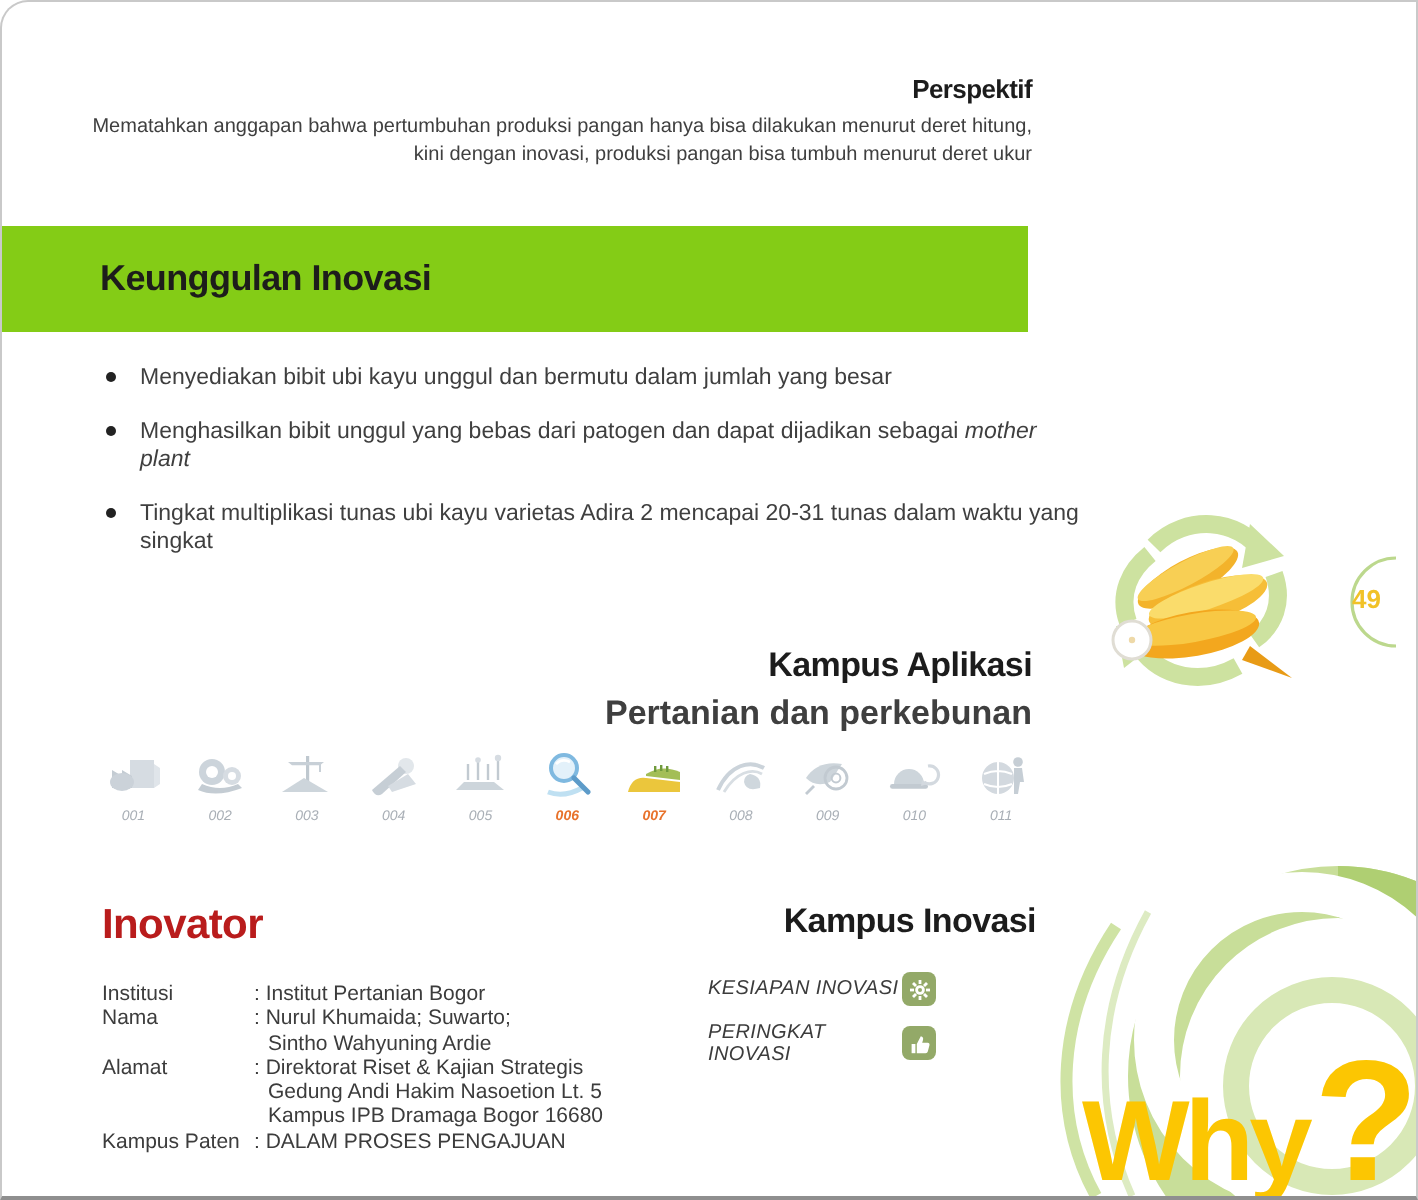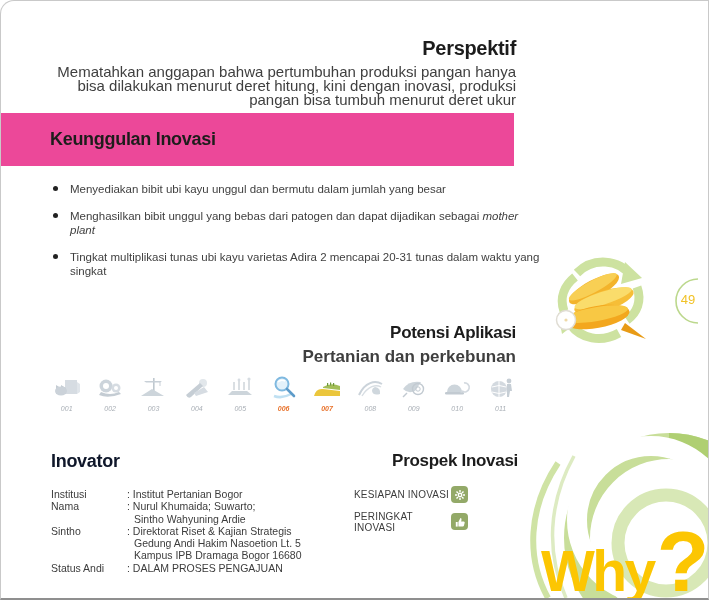--- a/index.html
+++ b/index.html
@@ -4,56 +4,56 @@
 <style>
   html,body{margin:0;padding:0;background:#fff;}
   .page{
     position:relative;width:709px;height:600px;box-sizing:border-box;
     background:#fff;border:1px solid #c9c9c9;border-bottom:2px solid #8f8f8f;
     border-radius:14px 0 0 0;overflow:hidden;
     font-family:"Liberation Sans",sans-serif;color:#3f3f3f;
   }
   
   .perspective{position:absolute;top:36px;right:192px;width:480px;text-align:right;}
-  .perspective h1{margin:0 0 5px 0;font-size:20px;font-weight:bold;color:#1c1c1c;letter-spacing:-.3px;}
-  .perspective p{margin:0;font-size:15px;line-height:14px;color:#3f3f3f;}
-  
-  .banner{position:absolute;top:112px;left:0;width:513px;height:53px;background:#ec4899;display:flex;align-items:center;}
+  .perspective h1{margin:0 0 5px 0;font-size:13px;font-weight:bold;color:#1c1c1c;letter-spacing:-.3px;}
+  .perspective p{margin:0;font-size:10px;line-height:14px;color:#3f3f3f;}
+  
+  .banner{position:absolute;top:112px;left:0;width:513px;height:53px;background:#84cc16;display:flex;align-items:center;}
   .banner h2{margin:0 0 0 49px;font-size:18px;font-weight:bold;color:#1d1d1b;letter-spacing:-.3px;}
   
   .bullets{position:absolute;top:181px;left:50px;width:490px;}
   .bullet{display:flex;align-items:flex-start;margin-bottom:13px;font-size:11.5px;line-height:14px;}
   .dot{width:5px;height:5px;border-radius:50%;background:#222;margin:4px 12px 0 2px;flex:none;}
   .btext i{font-style:italic;}
   
   .cassava{position:absolute;left:548px;top:248px;}
   
   .page-tab{position:absolute;left:661px;top:272px;width:48px;height:56px;}
   .page-tab svg{position:absolute;left:0;top:0;}
-  .page-num{position:absolute;left:14px;top:19px;width:24px;text-align:center;font-size:13px;font-weight:normal;color:#F1C227;}
+  .page-num{position:absolute;left:14px;top:19px;width:24px;font-size:13px;font-weight:bold;color:#F1C227;}
   
   .application{position:absolute;top:322px;right:192px;width:300px;text-align:right;}
   .application h3{margin:0 0 4px 0;font-size:17px;font-weight:bold;color:#1c1c1c;letter-spacing:-.3px;}
   .application .sub{font-size:17px;color:#3f3f3f;font-weight:bold;}
   
   .strip{position:absolute;left:44px;top:374px;width:478px;display:flex;}
   .cat{width:43.4px;display:flex;flex-direction:column;align-items:center;}
   .cat .ic{height:26px;display:flex;align-items:flex-end;}
   .cat .num{font-size:7px;font-style:italic;color:#A9AFB6;margin-top:4px;}
   .cat.active .num{color:#E8722B;font-weight:bold;}
   
   .innovator{position:absolute;left:50px;top:450px;width:300px;}
-  .innovator h3{margin:0 0 16px 0;font-size:18px;font-weight:bold;color:#0f172a;letter-spacing:-.3px;}
+  .innovator h3{margin:0 0 16px 0;font-size:21px;font-weight:bold;color:#b91c1c;letter-spacing:-.3px;}
   .irow{display:flex;font-size:10.5px;line-height:12.3px;color:#3c3c3c;}
   .ilabel{width:76px;flex:none;}
   .ival div + div{padding-left:7px;}
   
   .prospect{position:absolute;left:353px;top:450px;width:164px;}
   .prospect h3{margin:0 0 15px 0;font-size:17px;font-weight:bold;color:#1c1c1c;text-align:right;letter-spacing:-.3px;}
-  .prow{display:flex;align-items:center;margin-bottom:10px;height:17px;}
+  .prow{display:flex;align-items:center;margin-bottom:10px;height:17px;font-style:italic;}
   .plabel{width:97px;flex:none;font-size:10px;letter-spacing:.2px;color:#3c3c3c;}
   .pbadges{display:flex;gap:7px;}
   .badge{width:17px;height:17px;border-radius:4px;display:flex;align-items:center;justify-content:center;flex:none;}
   .badge.green{background:#93A968;}
   .badge.orange{background:#F2A93B;}
   
   .swirl{position:absolute;right:0;bottom:0;z-index:1;}
   .why{position:absolute;left:540px;bottom:-13px;z-index:3;display:flex;align-items:baseline;color:#FCC602;font-weight:bold;}
   .why-word{font-size:57px;letter-spacing:-2.5px;}
   .why-mark{font-size:86px;margin-left:3px;}
@@ -114,21 +114,21 @@
   </div>
 
   <div class="page-tab">
     <svg width="48" height="56" viewBox="0 0 48 56">
       <path d="M36 6 A 22 22 0 1 0 36 50" fill="none" stroke="#BCD88D" stroke-width="1.6"></path>
     </svg>
     <span class="page-num">49</span>
   </div>
 
   <div class="application">
-    <h3>Potensi Aplikasi</h3>
+    <h3>Kampus Aplikasi</h3>
     <div class="sub">Pertanian dan perkebunan</div>
   </div>
 
   <div class="strip">
     <div class="cat">
       <span class="ic">
           <svg width="30" height="26" viewBox="0 0 30 26">
             <rect x="13" y="5" width="12" height="14" fill="#D6DCE2"></rect>
             <path d="M4 19 V10 l5 3 V10 l5 3 V19 z" fill="#C4CCD3"></path>
             <ellipse cx="9" cy="16" rx="6" ry="4.5" fill="#CBD2D9"></ellipse>
@@ -265,37 +265,37 @@
       </div>
     </div>
     <div class="irow">
       <div class="ilabel">Nama</div>
       <div class="ival">
         <div>: Nurul Khumaida; Suwarto;</div>
         <div>Sintho Wahyuning Ardie</div>
       </div>
     </div>
     <div class="irow">
-      <div class="ilabel">Sintho</div>
+      <div class="ilabel">Alamat</div>
       <div class="ival">
         <div>: Direktorat Riset &amp; Kajian Strategis</div>
         <div>Gedung Andi Hakim Nasoetion Lt. 5</div>
         <div>Kampus IPB Dramaga Bogor 16680</div>
       </div>
     </div>
     <div class="irow">
-      <div class="ilabel">Status Andi</div>
+      <div class="ilabel">Kampus Paten</div>
       <div class="ival">
         <div>: DALAM PROSES PENGAJUAN</div>
       </div>
     </div>
   </div>
 
   <div class="prospect">
-    <h3>Prospek Inovasi</h3>
+    <h3>Kampus Inovasi</h3>
     <div class="prow">
       <div class="plabel">KESIAPAN INOVASI</div>
       <div class="pbadges">
         <span class="badge green">
             <svg width="12" height="12" viewBox="0 0 12 12">
               <g stroke="#fff" stroke-width="1.4">
                 <line x1="6" y1="1" x2="6" y2="3"></line>
                 <line x1="6" y1="9" x2="6" y2="11"></line>
                 <line x1="1" y1="6" x2="3" y2="6"></line>
                 <line x1="9" y1="6" x2="11" y2="6"></line>

